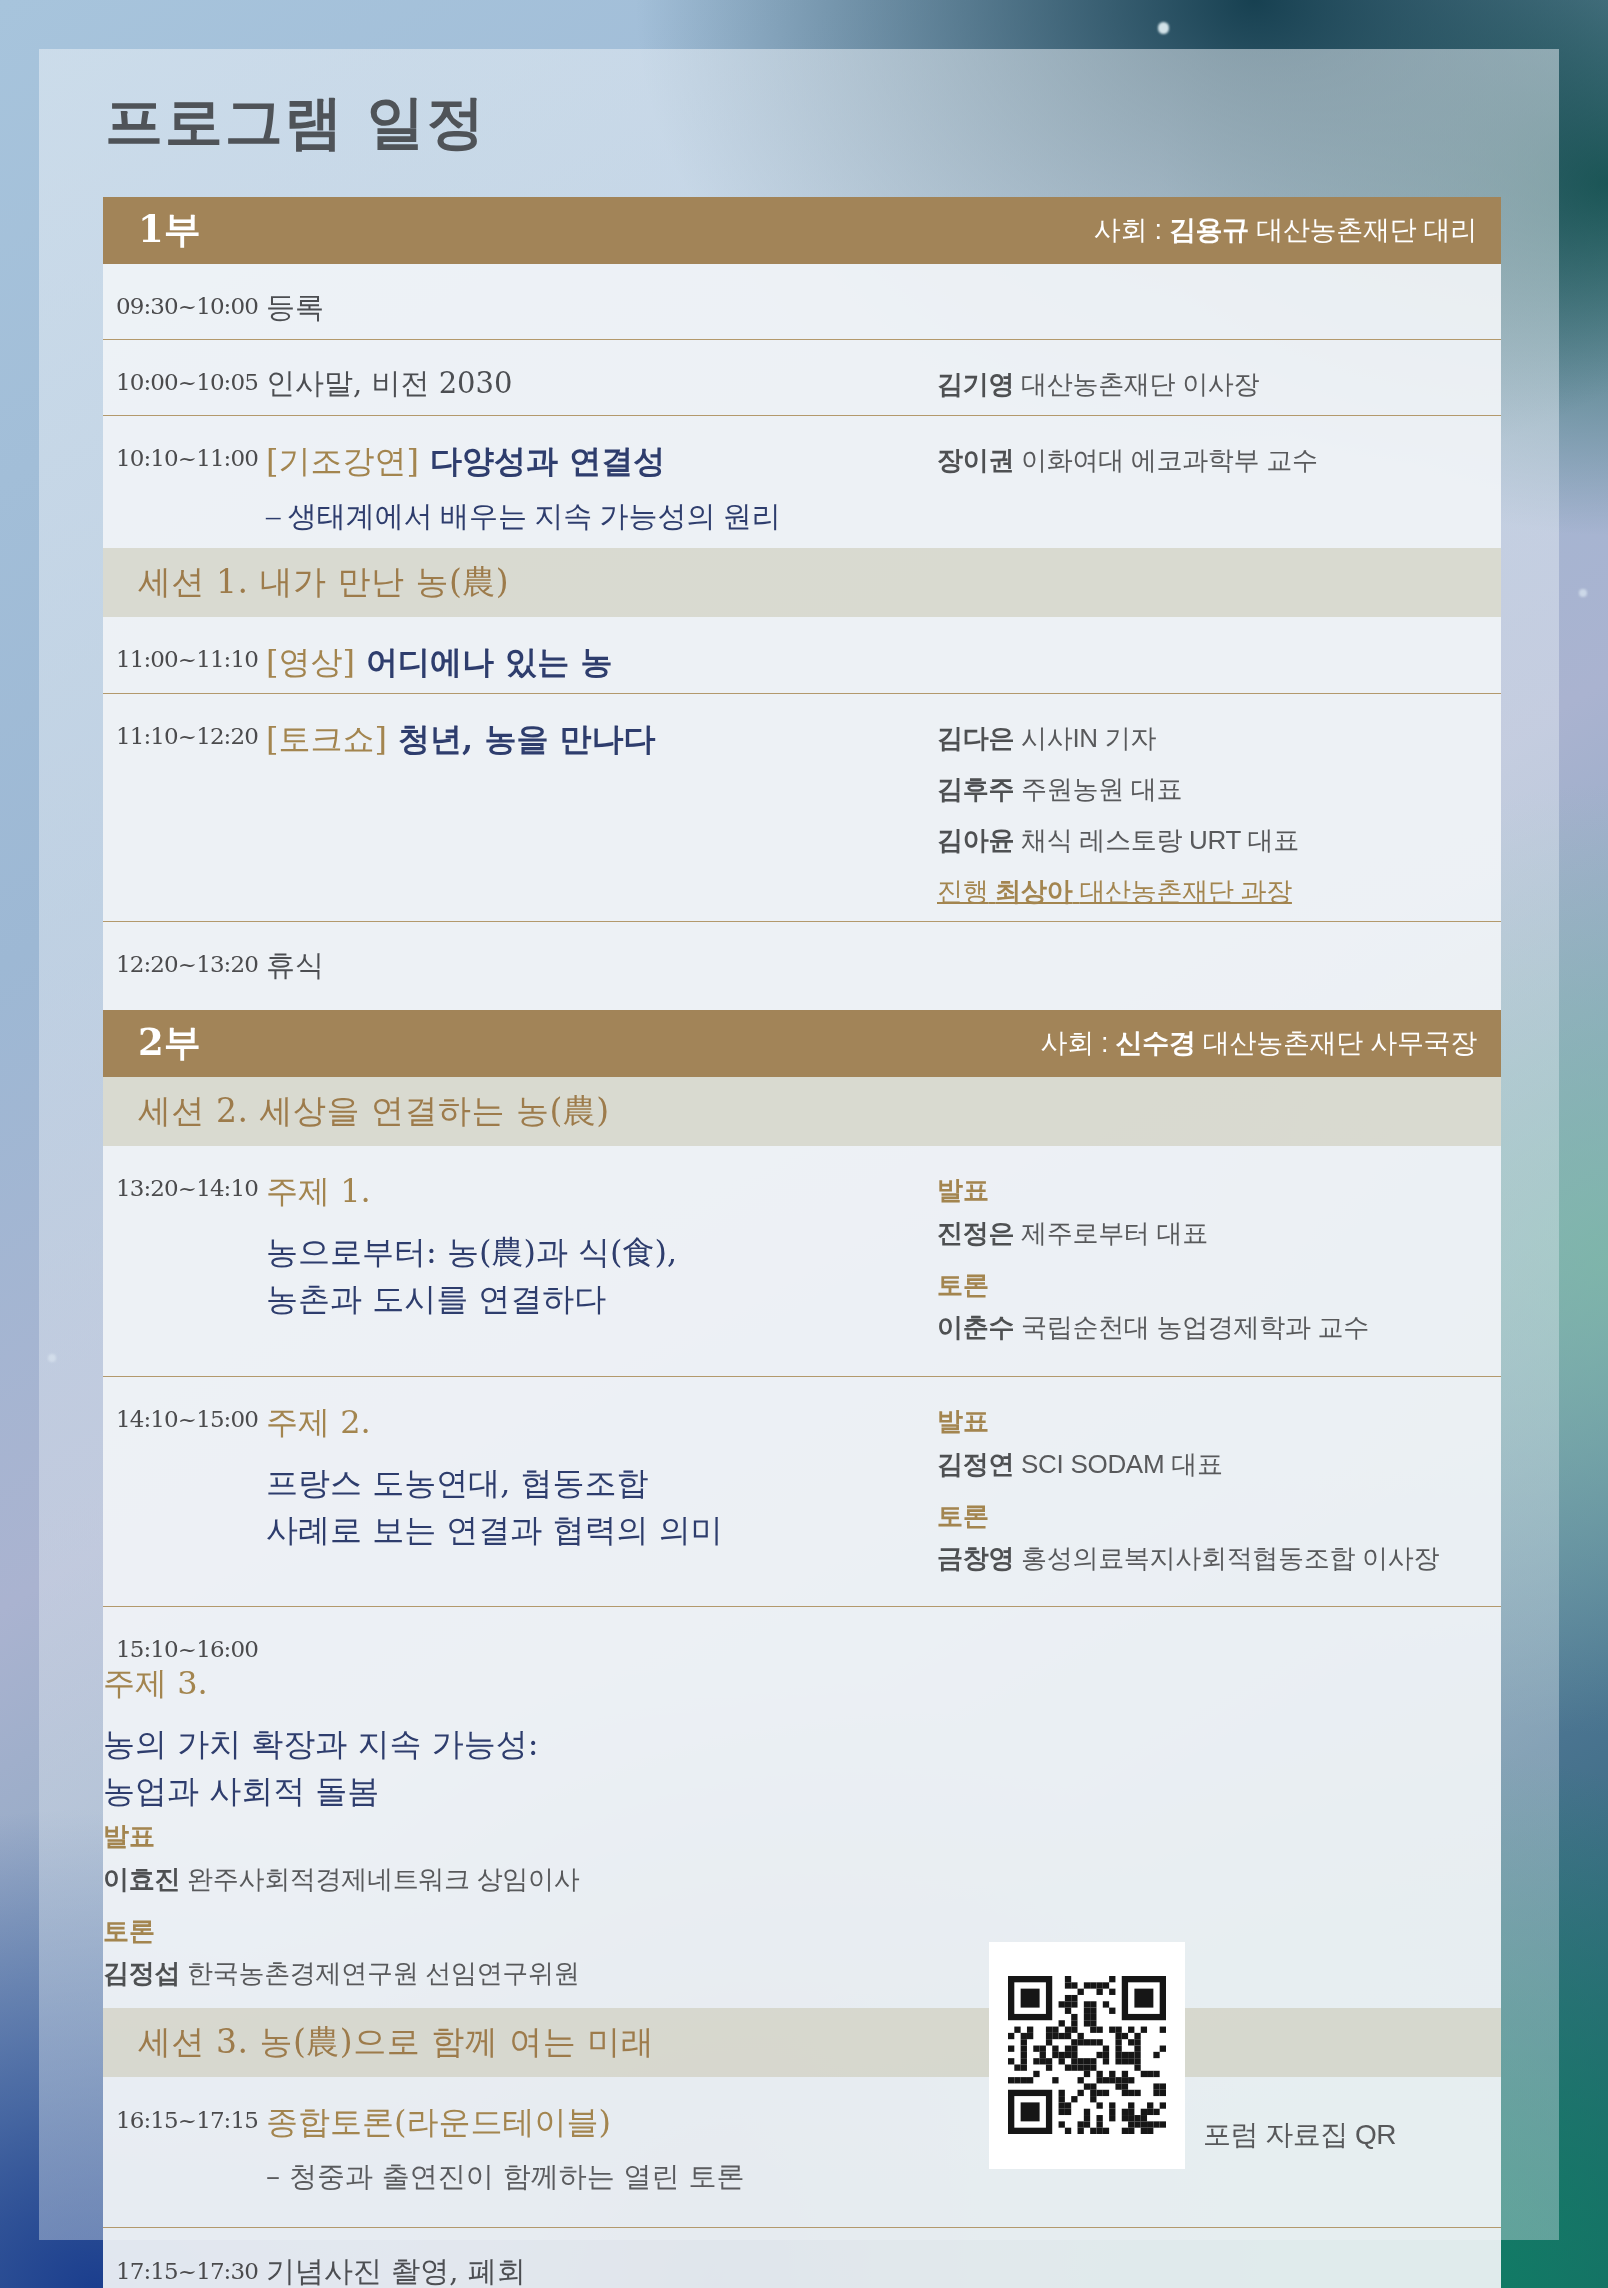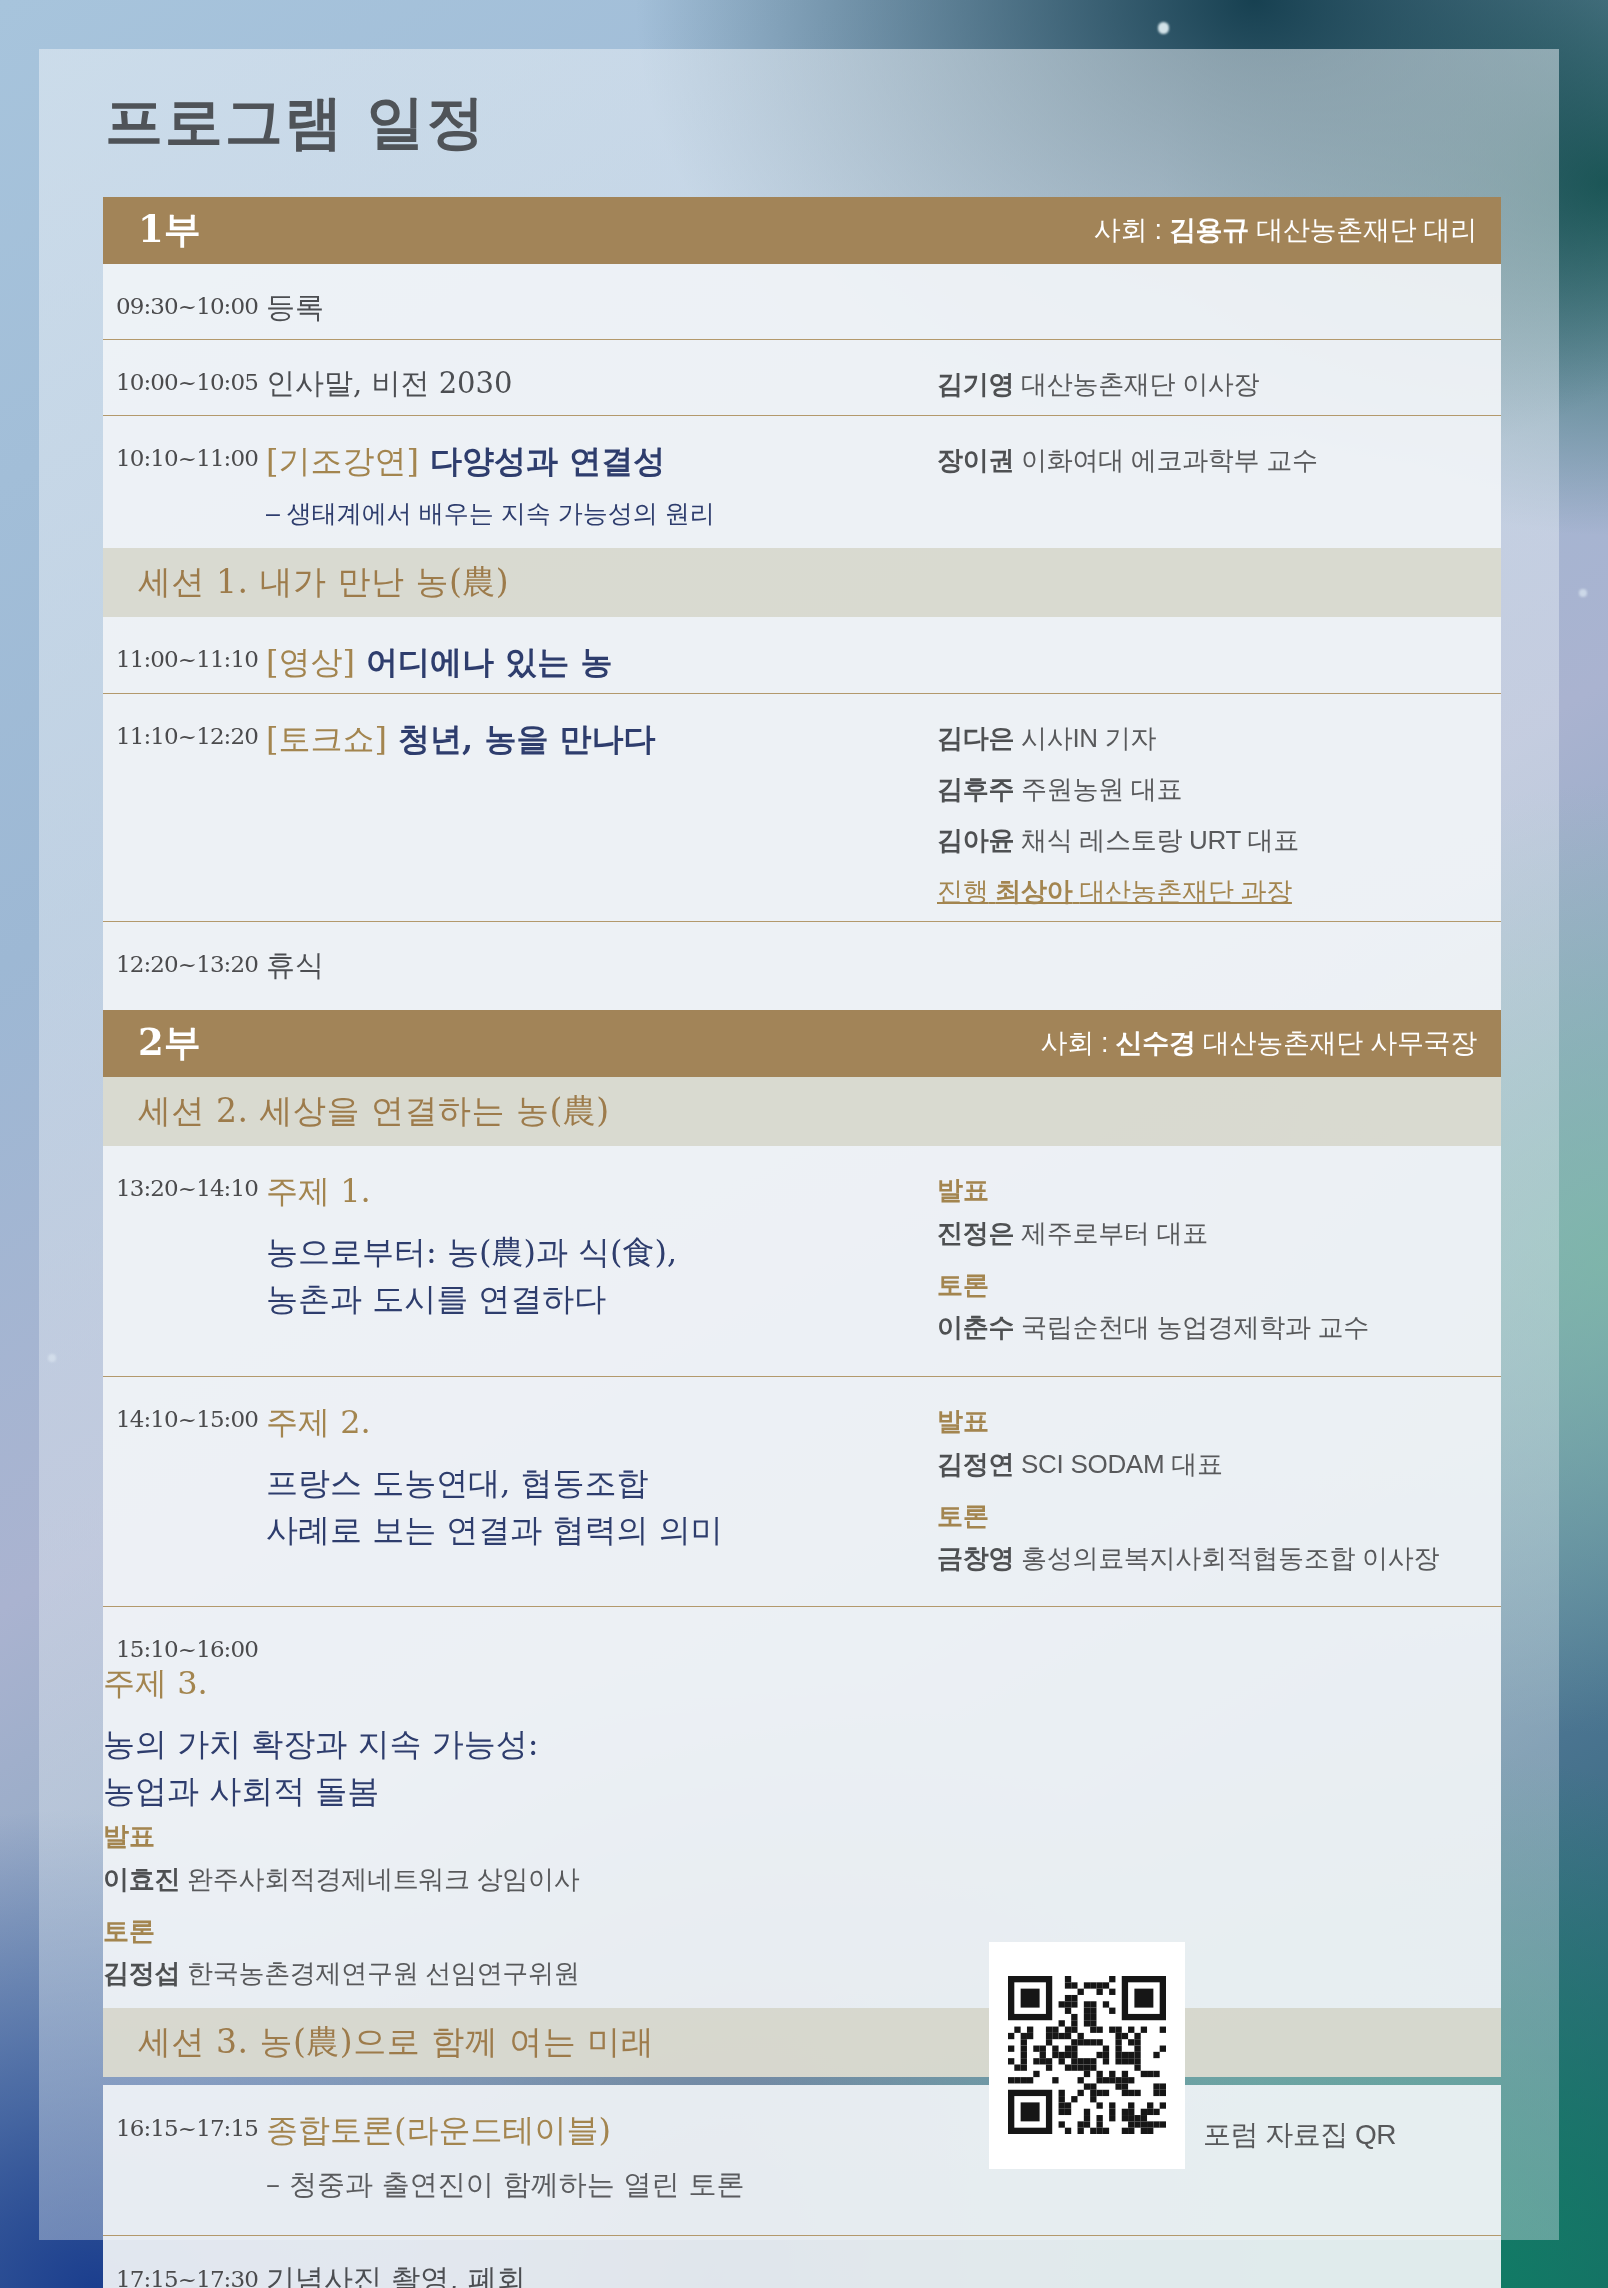--- a/index.html
+++ b/index.html
@@ -61,21 +61,21 @@
     font-family:"DejaVu Serif","Liberation Serif",serif;
     font-size:23px; letter-spacing:-0.9px; color:#4b4b4d;
   }
   .t.tc { text-align:center; padding-left:0; }
   .m { flex:1; padding-right:18.6px; }
   .s { flex:none; width:564px; padding:3.7px 9.3px 0 0; }
 
   .gray-title { font-family:"DejaVu Serif","Liberation Serif",serif; font-size:29px; color:#4c4e52; }
   .navy-title { font-family:"DejaVu Serif","Liberation Serif",serif; font-size:32px; font-weight:bold; color:#2e3d6d; }
   .tag { color:#a3854f; font-weight:normal; }
-  .navy-sub { font-family:Liberation Sans, sans-serif; font-size:25px; color:#2e3d6d; margin-top:13px; }
+  .navy-sub { font-family:Liberation Serif, serif; font-size:29px; color:#2e3d6d; margin-top:13px; }
   .gray-sub { font-family:"DejaVu Serif","Liberation Serif",serif; font-size:28px; color:#5a5b5e; margin-top:13px; }
   .tan-title { font-family:"DejaVu Serif","Liberation Serif",serif; font-size:32px; color:#a3854f; }
   .topic-label { font-family:"DejaVu Serif","Liberation Serif",serif; font-size:32px; color:#a3854f; margin-bottom:15px; }
   .topic-line { font-family:"DejaVu Serif","Liberation Serif",serif; font-size:32px; color:#2e3d6d; line-height:1.47; }
 
   .person { font-size:26px; color:#58595b; letter-spacing:-0.3px; }
   .person b { color:#4e5052; }
   .speaker-line { font-size:26px; color:#58595b; letter-spacing:-0.3px; margin-bottom:16px; }
   .speaker-line b { color:#4e5052; }
   .host-line { font-size:26px; color:#a3854f; letter-spacing:-0.3px;text-decoration:underline; }
@@ -84,21 +84,21 @@
   .block { margin-bottom:17px; }
 
   
   .h80  { min-height:75px; }
   .h81  { min-height:76px; }
   .h143 { min-height:133px; }
   .h245 { min-height:228px; }
   .h95  { min-height:89px; }
   .h247 { min-height:230px; }
   .h246 { min-height:229px;flex-direction:column; }
-  .h161 { min-height:150px;margin-top:8px; }
+  .h161 { min-height:150px; }
   .h84  { min-height:78px; }
   .h98  { min-height:91px; padding-top:28px; }
 
   
   .tablewrap { position:relative; }
   .qr-box {
     position:absolute; left:886px; top:1745px; width:196px; height:227px;
     background:#fff; display:flex; align-items:center; justify-content:center;
   }
   .qr-box svg { width:158px; height:158px; }

